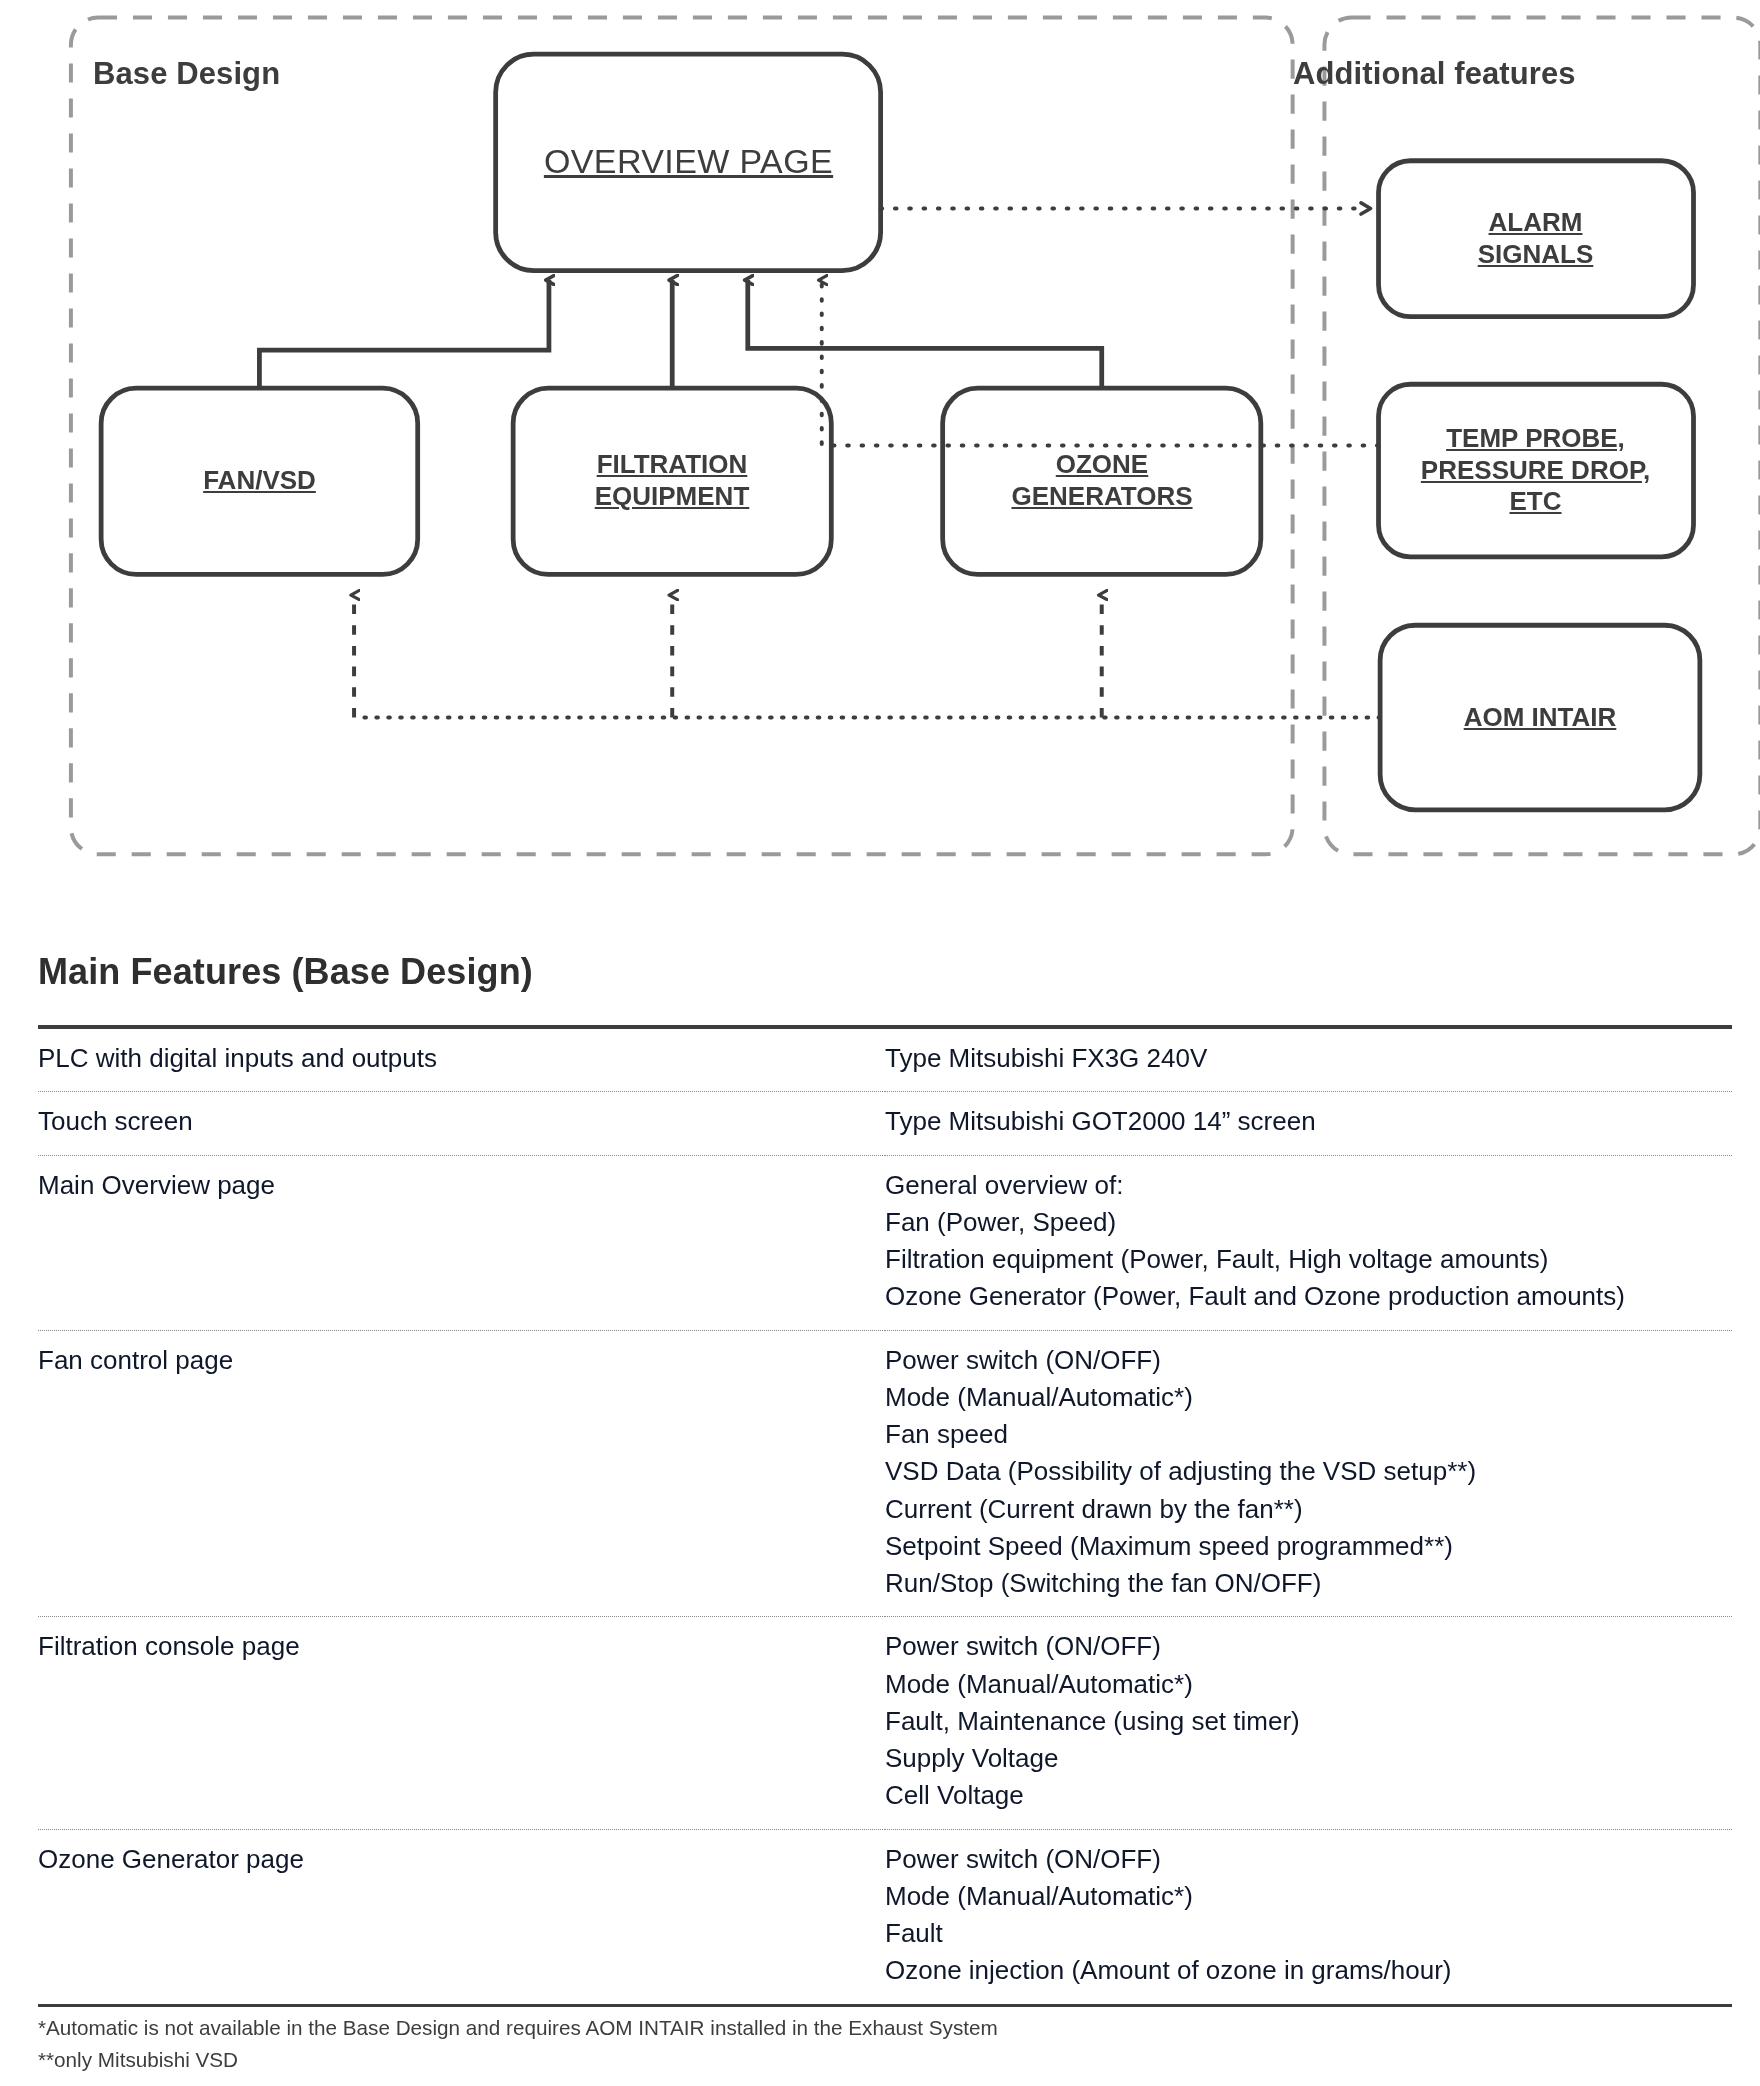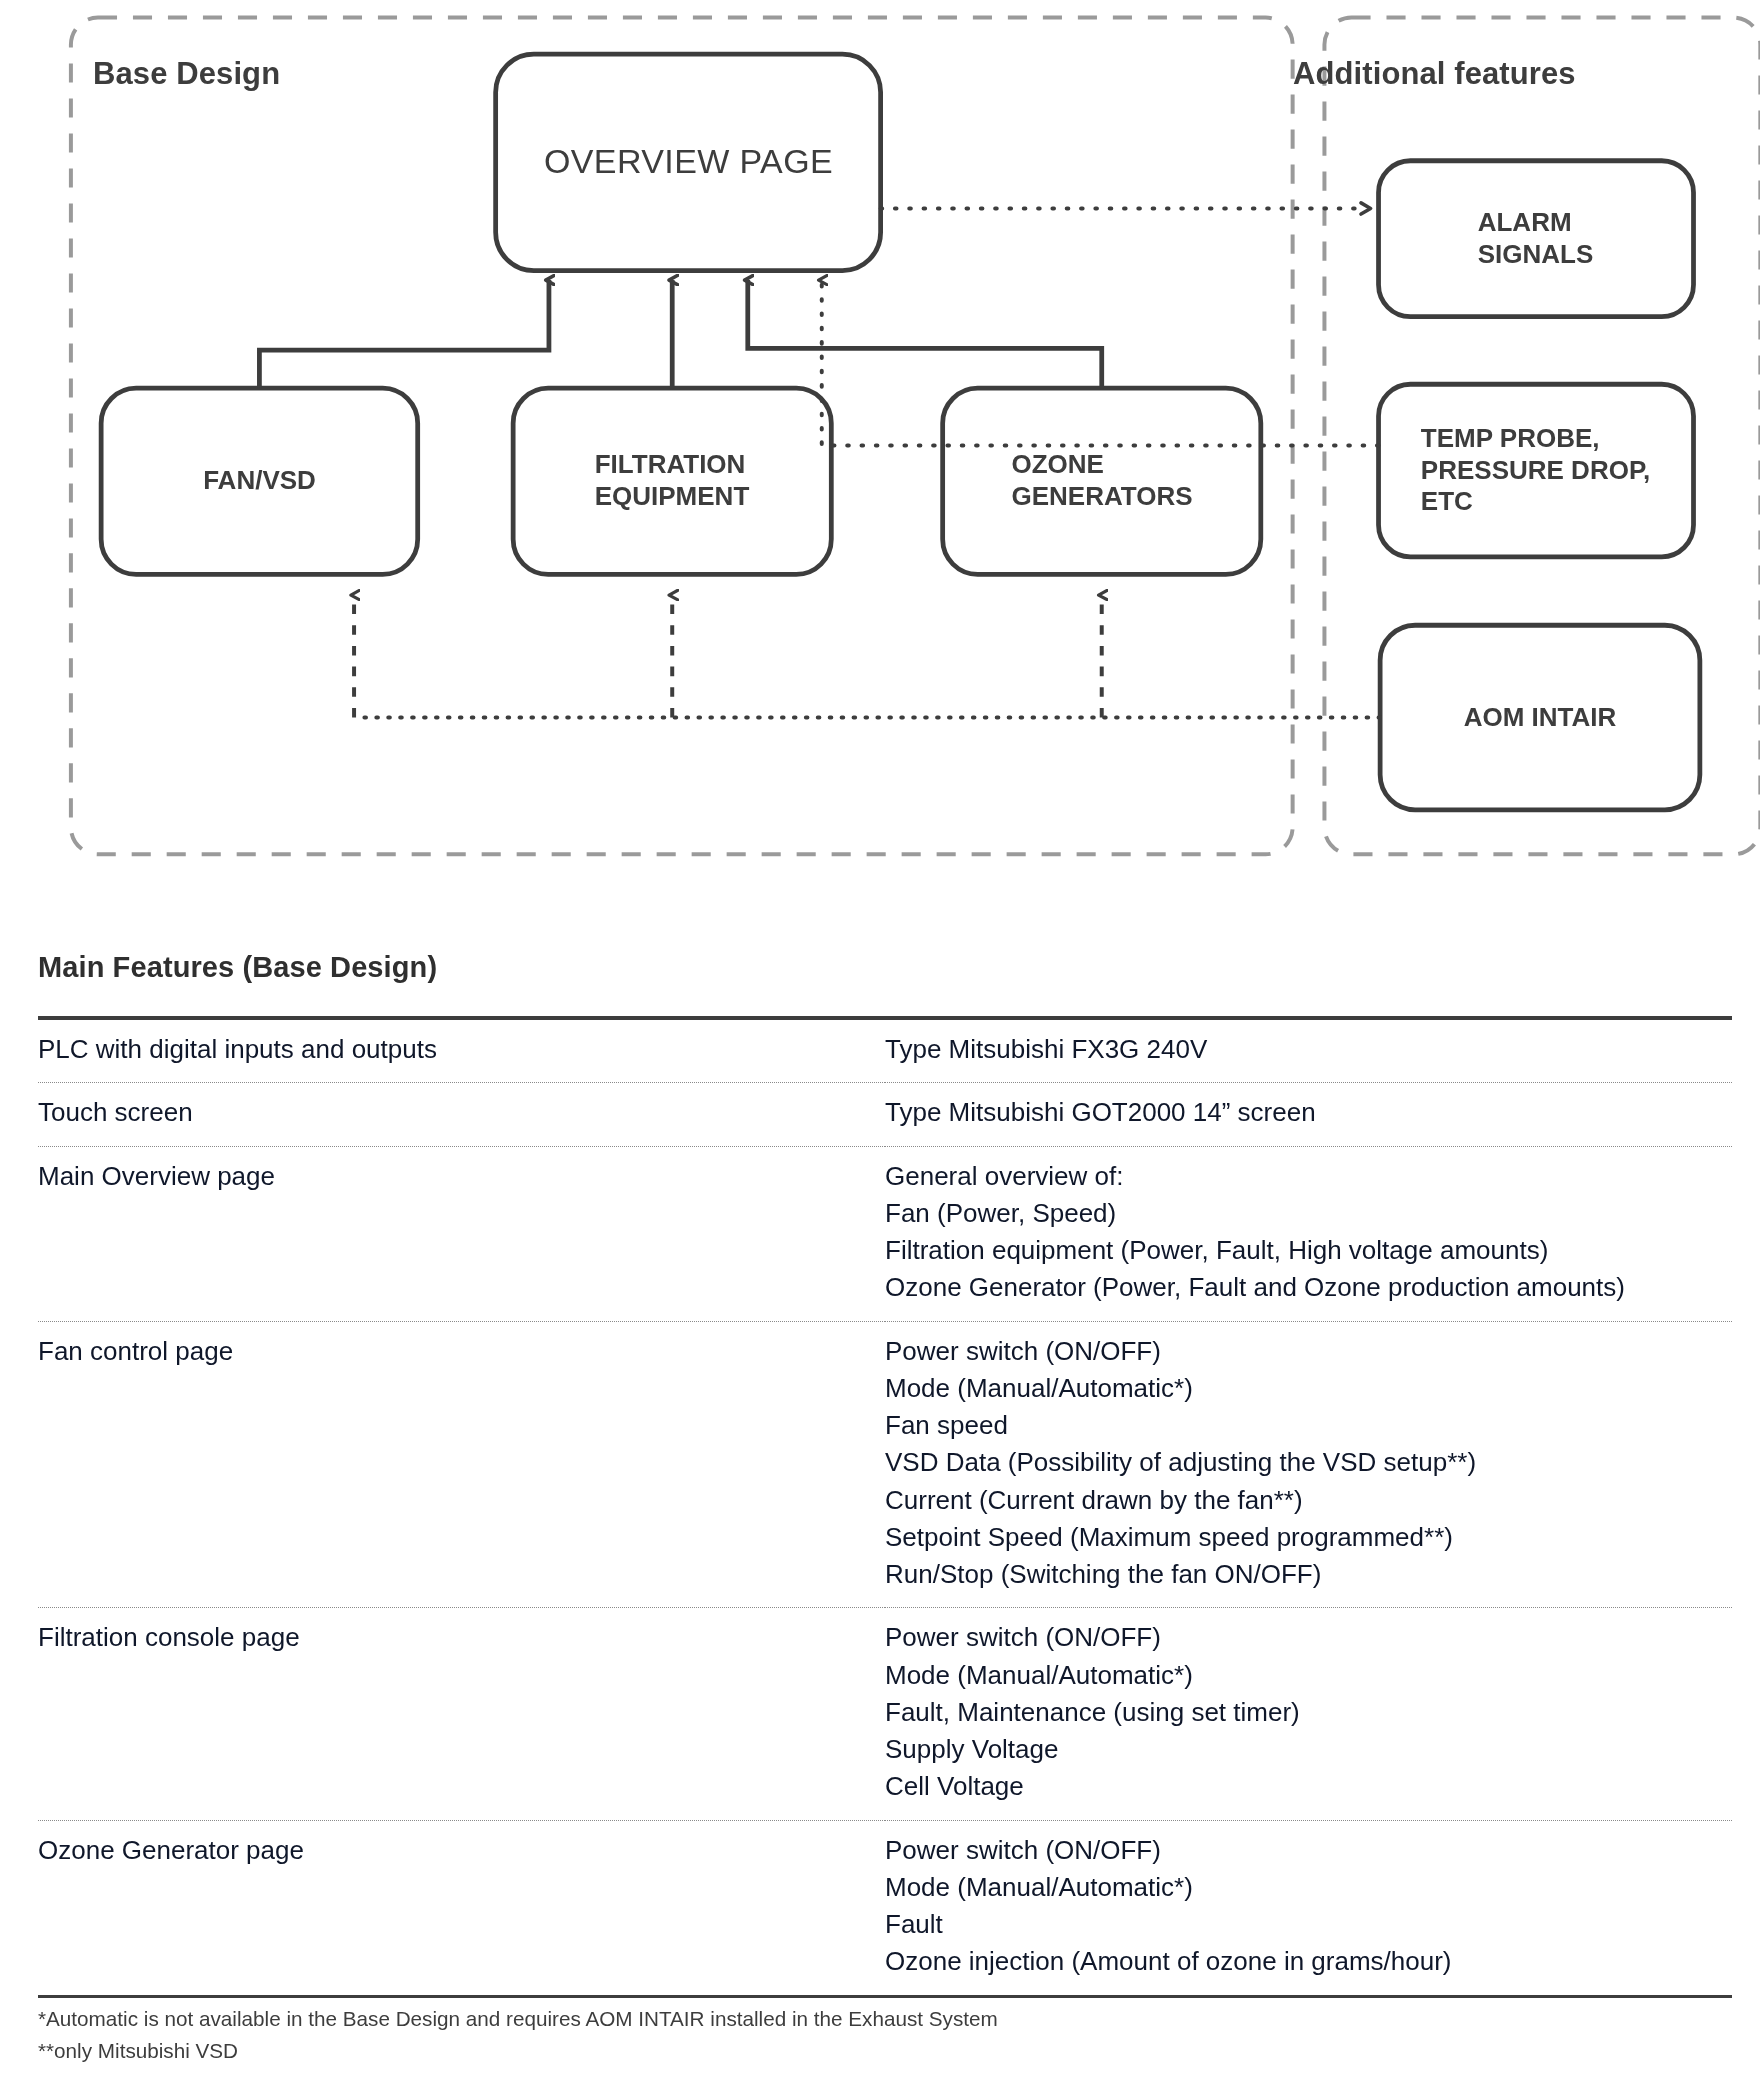--- a/index.html
+++ b/index.html
@@ -39,45 +39,47 @@
     white-space: nowrap;
   }
   #base-design-title { left: 73px; top: 56px; }
   #additional-features-title { left: 1273px; top: 56px; }
 
   .node-label {
     position: absolute;
     display: flex;
     align-items: center;
     justify-content: center;
+    text-align: center;
     font-weight: bold;
     color: #3d3d3d;
     line-height: 1.22;
     pointer-events: none;
+    text-decoration: underline;
   }
   #overview-label {
     left: 476px; top: 54px; width: 385px; height: 216px;
     font-size: 34px; font-weight: normal; letter-spacing: 0.4px;
   }
   #fanvsd-label   { left: 81px; top: 388px; width: 317px; height: 186px; font-size: 26px; }
   #filtration-label { left: 493px; top: 388px; width: 318px; height: 186px; font-size: 26px; }
   #ozone-label    { left: 923px; top: 388px; width: 318px; height: 186px; font-size: 26px; }
   #alarm-label    { left: 1358px; top: 161px; width: 315px; height: 156px; font-size: 26px; }
   #temp-label     { left: 1358px; top: 384px; width: 315px; height: 173px; font-size: 26px; }
   #aom-label      { left: 1360px; top: 625px; width: 320px; height: 185px; font-size: 26px; }
 
   
   #features-section {
     position: absolute;
     left: 38px;
     top: 951px;
     width: 1694px;
   }
   #features-heading {
-    font-size: 29px;
+    font-size: 36px;
     font-weight: bold;
     color: #2f2f2f;
     margin: 0 0 32px 0;
     letter-spacing: 0.1px;
   }
   #features-table {
     width: 1694px;
     border-collapse: collapse;
     table-layout: fixed;
   }

